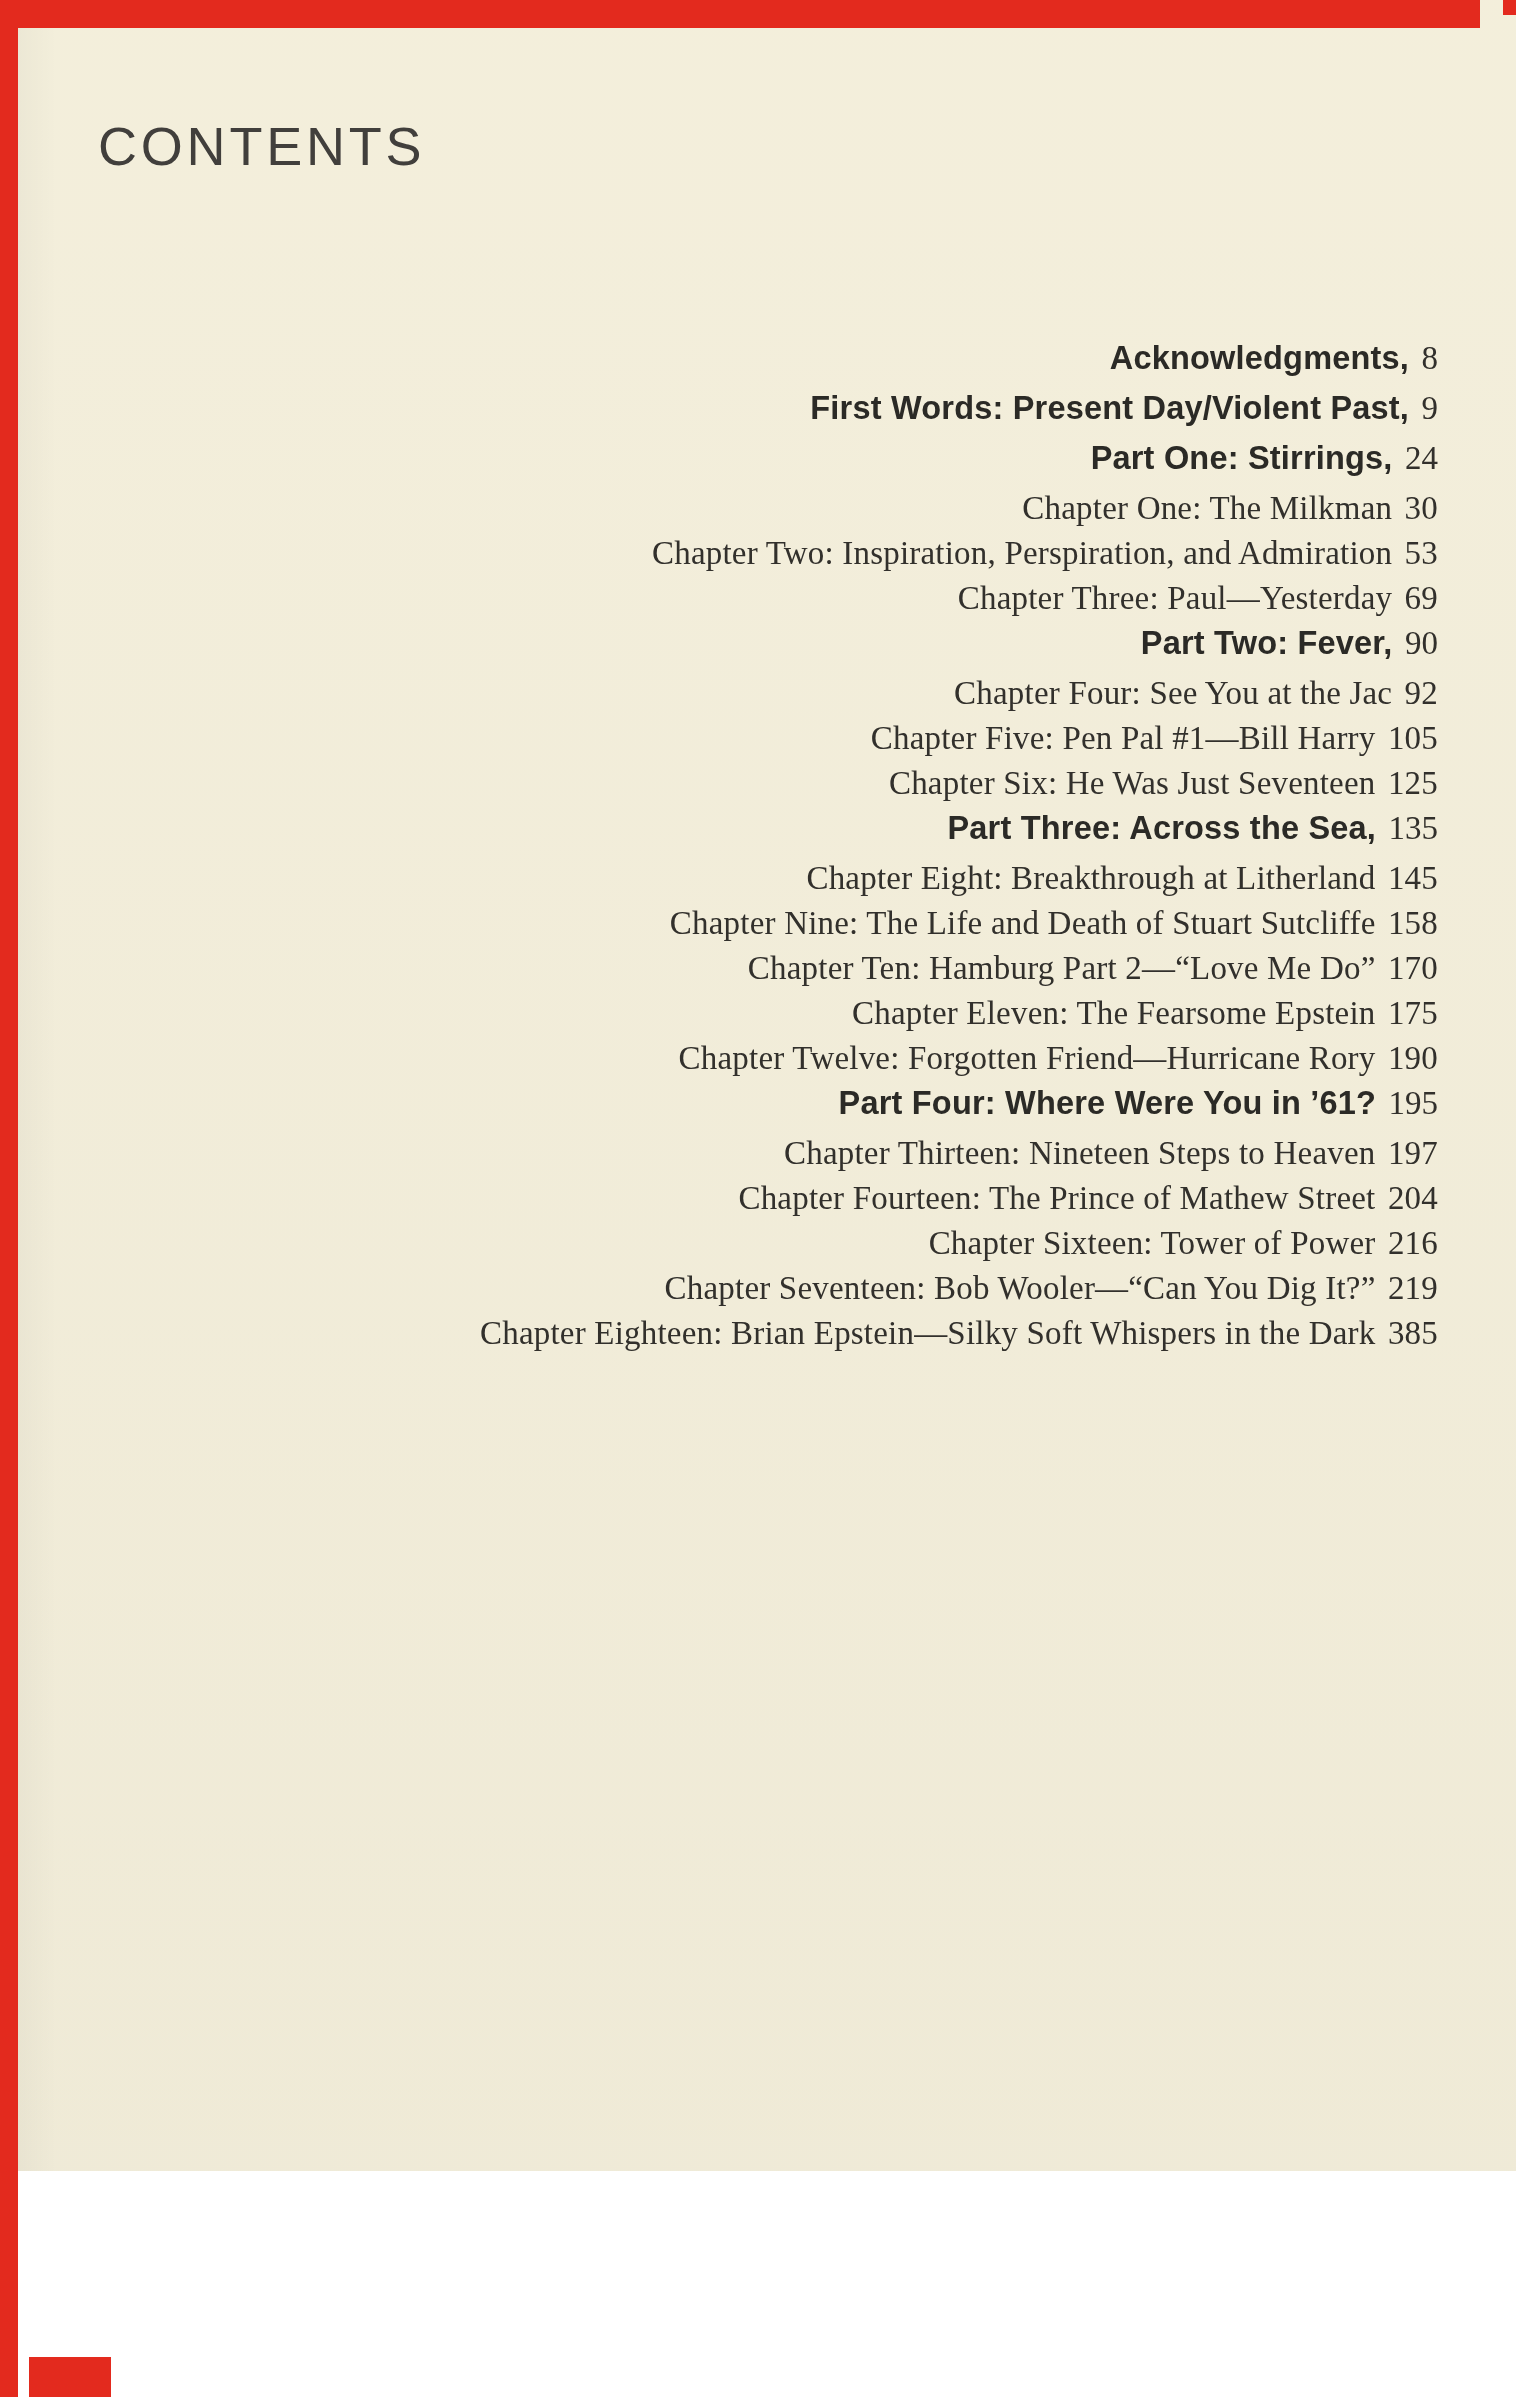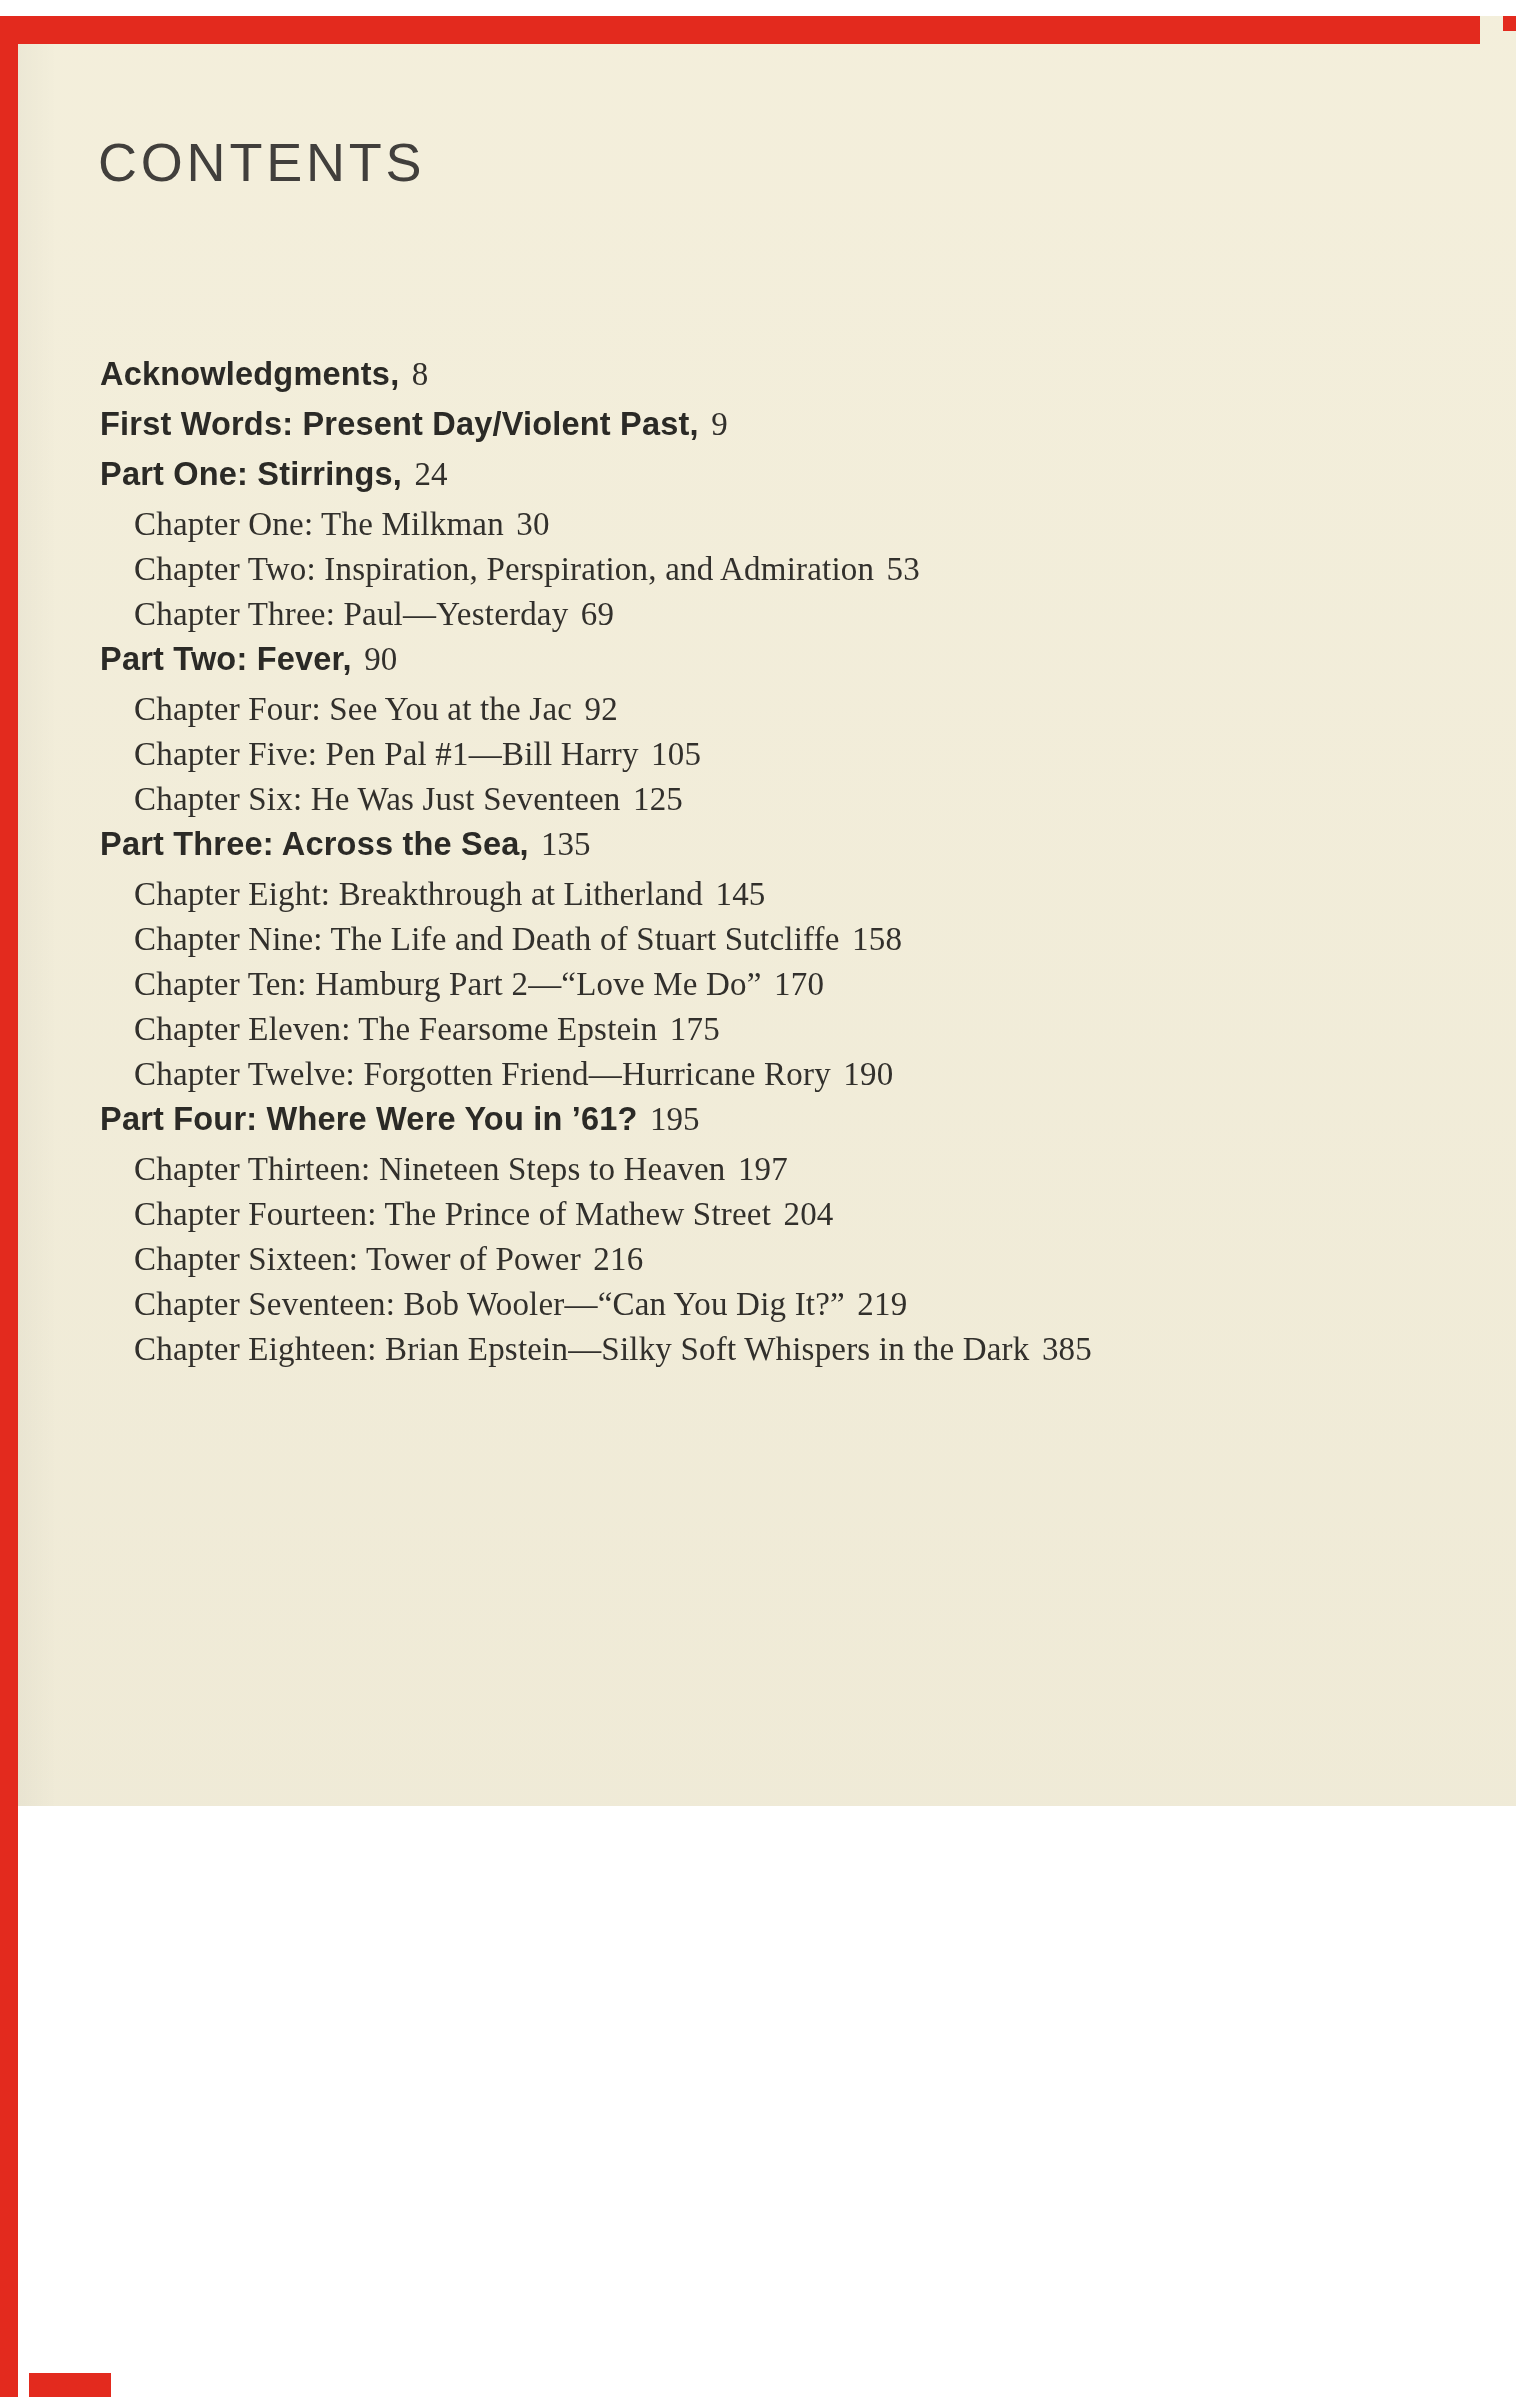--- a/index.html
+++ b/index.html
@@ -8,25 +8,24 @@
   }
   body {
     width: 1516px;
     height: 2397px;
     overflow: hidden;
     font-family: "Liberation Sans", sans-serif;
   }
   .page {
     position: relative;
     width: 1516px;
-    height: 1790px;
+    height: 2171px;
     background: var(--bg, #f3eeda);
     background-image: linear-gradient(90deg, rgba(0,0,0,0.045) 0px, rgba(0,0,0,0.0) 57px),
                       linear-gradient(180deg, rgba(255,255,255,0.04) 0px, rgba(0,0,0,0.015) 100%);
-    margin-top: 16px;
   }
   .red-bar-top {
     position: absolute;
     left: 0;
     top: 0;
     width: 1480px;
     height: 28px;
     background: var(--accent, #e32a1e);
   }
   .red-mark-top-right {
@@ -67,20 +66,21 @@
   .toc {
     position: absolute;
     left: 100px;
     top: 336px;
     width: 1338px;
   }
   .entry {
     line-height: 45px;
     white-space: nowrap;
     color: var(--text-color, #32302c);
+    text-align: right;
   }
   .entry.chapter {
     padding-left: 34px;
     font-family: "Liberation Serif", serif;
     font-size: 33px;
     letter-spacing: 0.2px;
   }
   .entry.part .label {
     font-family: "Liberation Sans", sans-serif;
     font-weight: 700;

